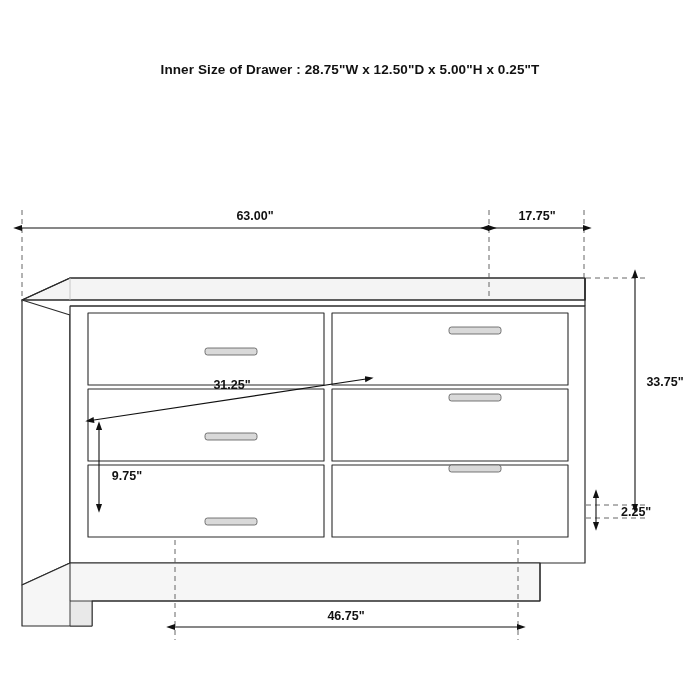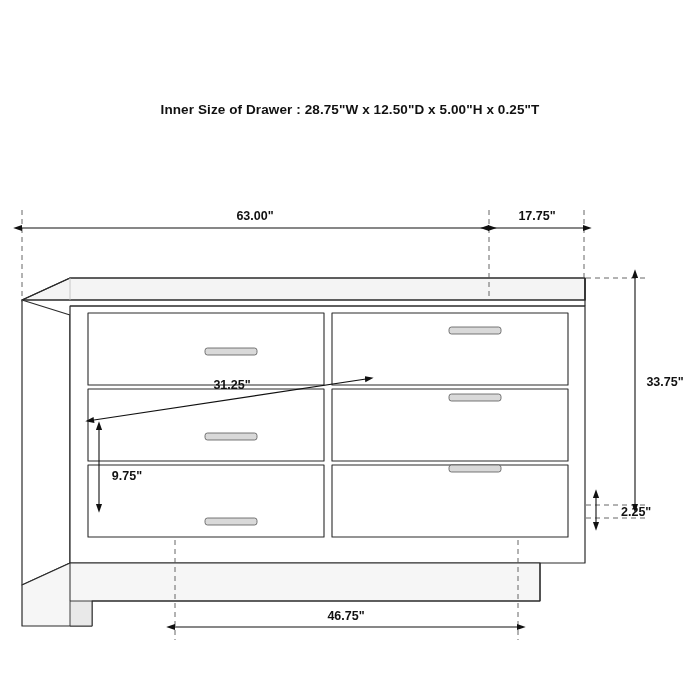--- a/index.html
+++ b/index.html
@@ -25,21 +25,20 @@
   .title {
     position: absolute;
     left: 0;
     top: 62px;
     width: 700px;
     text-align: center;
     font-size: 13.5px;
     font-weight: bold;
     letter-spacing: 0.1px;
     color: #111111;
-    margin-top: 40px;
   }
   svg.diagram {
     position: absolute;
     left: 0;
     top: 0;
     width: 700px;
     height: 700px;
   }
   .dimtext {
     font-family: "Liberation Sans", sans-serif;

